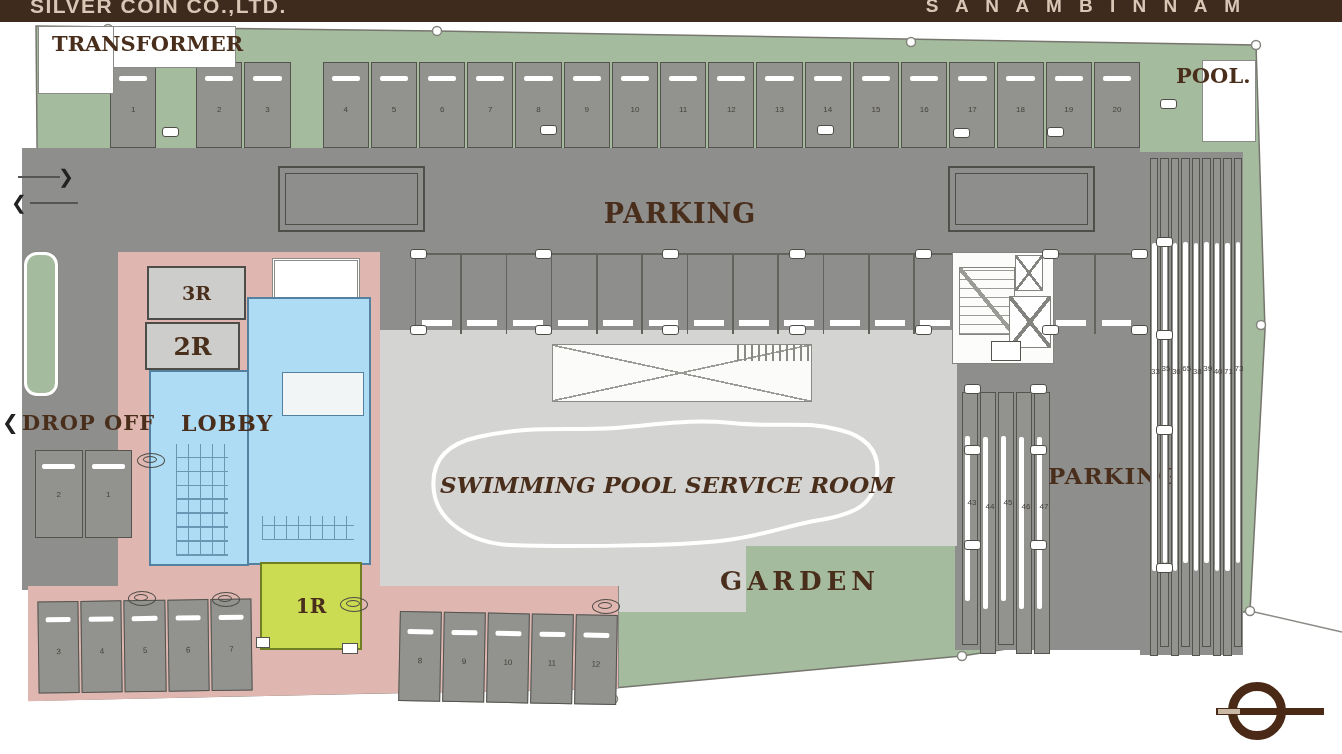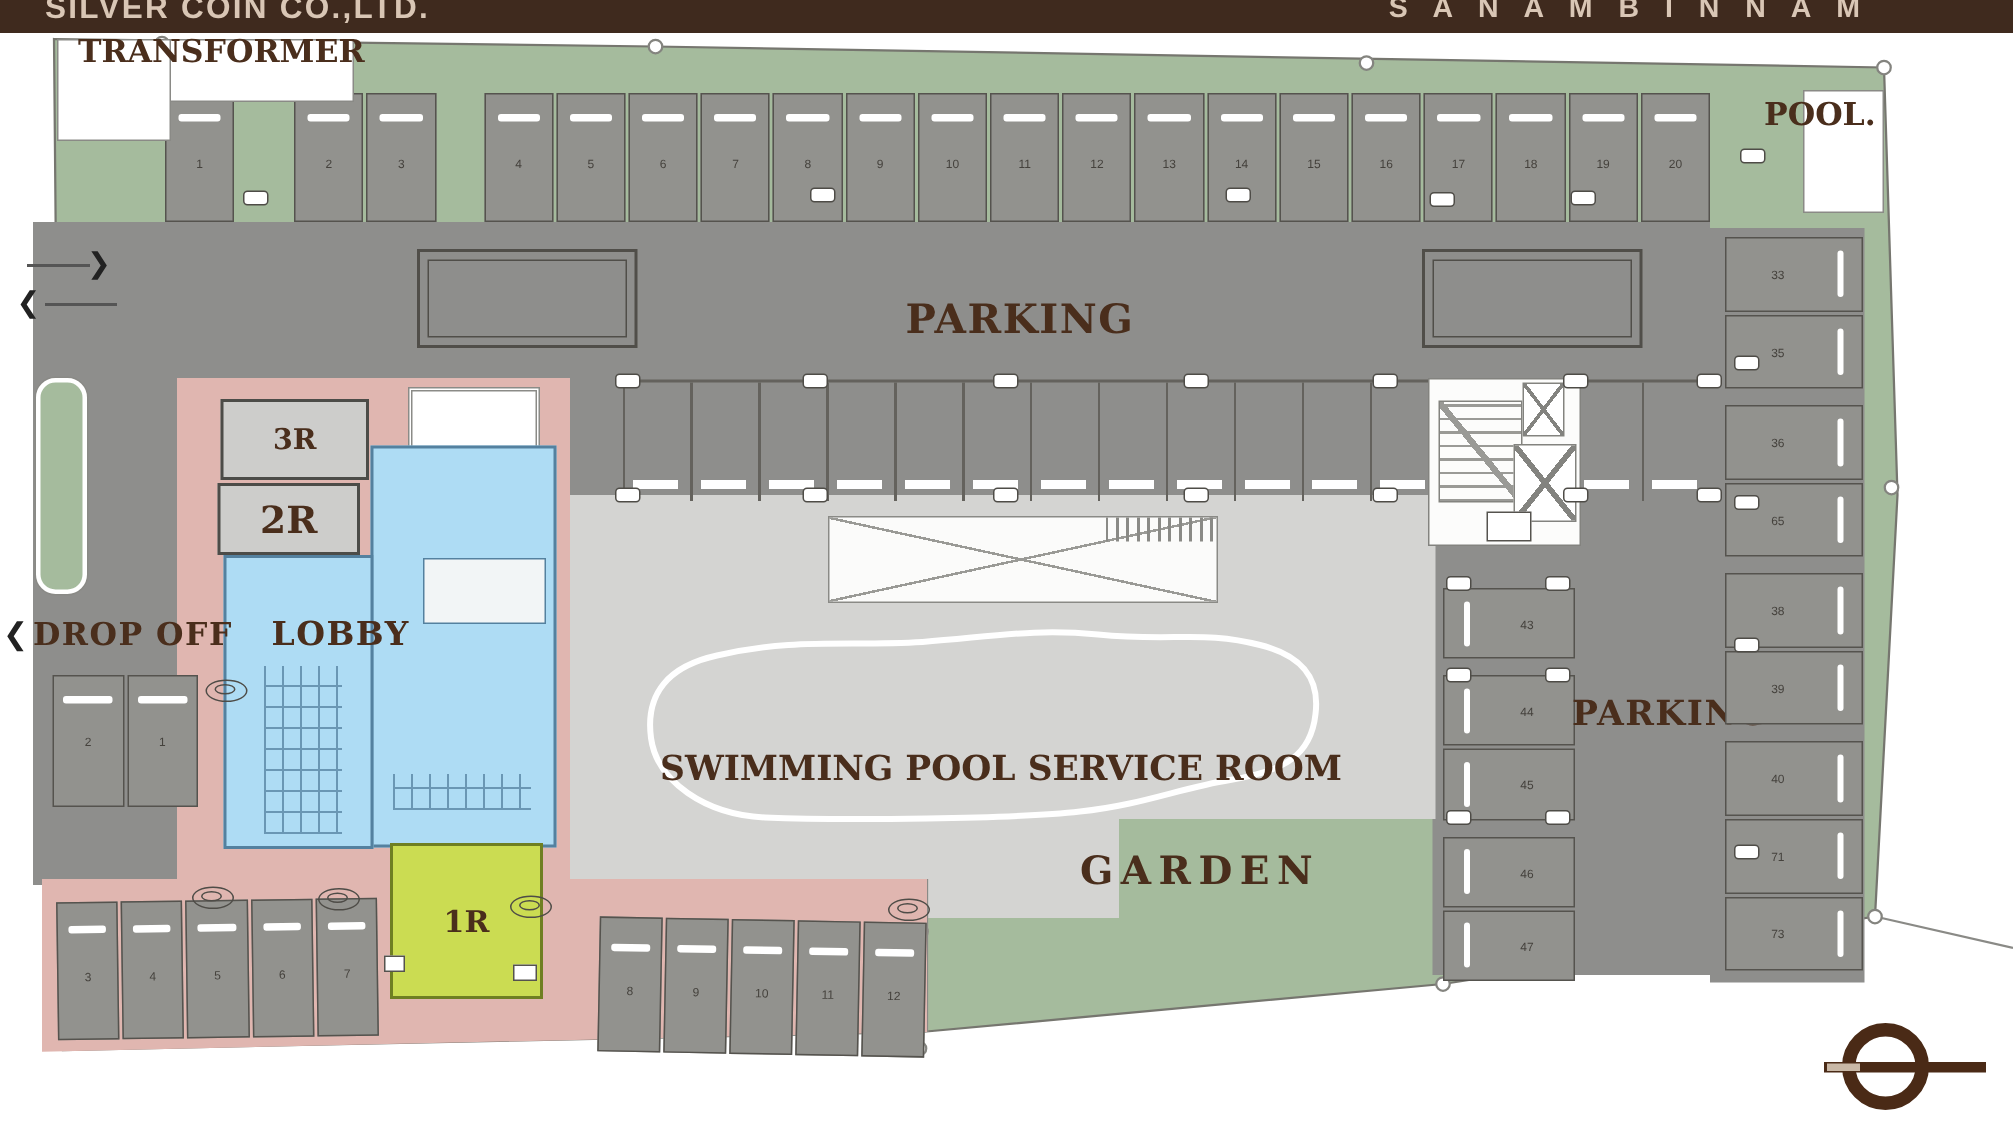--- a/index.html
+++ b/index.html
@@ -23,21 +23,21 @@
   
   .stall{position:relative;flex:1 1 0;background:#92928E;border:1.5px solid #55534E;box-sizing:border-box;}
   .stall .dash{position:absolute;background:#fff;border-radius:2px;}
   .stall .num{position:absolute;font-size:8px;color:#45423D;font-family:"Liberation Sans",sans-serif;}
   .row-h{position:absolute;display:flex;gap:2px;}
   .row-h .stall .dash{left:18%;right:18%;top:13px;height:5px;}
   .row-h .stall .num{top:50%;left:0;right:0;text-align:center;}
   #top-row .stall:nth-child(1){margin-right:38px;}
   #top-row .stall:nth-child(3){margin-right:30px;}
   #bl-row .stall .dash{top:15px;} #bm-row .stall .dash{top:17px;}
-  .col-v{position:absolute;display:flex;flex-direction:column;gap:2px;}
+  .col-v{position:absolute;display:flex;flex-direction:row;gap:2px;}
   .col-v .stall .dash{width:4.5px;top:17%;bottom:17%;}
   #right-col .stall .dash{right:13%;}
   #right-col .stall .num{left:0;right:24%;top:42%;text-align:center;}
   #right-col .stall:nth-child(2),#right-col .stall:nth-child(4),
   #right-col .stall:nth-child(6),#right-col .stall:nth-child(9){margin-bottom:9px;}
   #inner-col .stall .dash{left:15%;}
   #inner-col .stall .num{left:28%;right:0;top:42%;text-align:center;}
   #inner-col .stall:nth-child(1),#inner-col .stall:nth-child(3){margin-bottom:9px;}
   #drop-stalls .stall .dash{left:14%;right:14%;bottom:9px;height:5px;}
   #drop-stalls .stall .num{top:45%;left:0;right:0;text-align:center;}
@@ -63,21 +63,21 @@
       linear-gradient(to bottom right,transparent 49%,#9A9A96 49% 50.5%,transparent 50.5%);}
   #ramp:after{content:"";position:absolute;right:0;top:0;width:74px;height:16px;
     background-image:repeating-linear-gradient(90deg,#8A8A86 0 2px,transparent 2px 7px);}
   
   .room-gray{position:absolute;background:#CDCDCB;border:2px solid #4C4C48;box-sizing:border-box;
     display:flex;align-items:center;justify-content:center;}
   .blue{position:absolute;background:var(--building-blue);border:2px solid #54819F;box-sizing:border-box;}
   .grid-furniture{position:absolute;opacity:.75;
     background-image:repeating-linear-gradient(0deg,#54819F 0 1.5px,transparent 1.5px 14px),
       repeating-linear-gradient(90deg,#54819F 0 1.5px,transparent 1.5px 12px);}
-  #room-1r{position:absolute;left:260px;top:562px;width:102px;height:104px;background:var(--room-lime);
+  #room-1r{position:absolute;left:260px;top:562px;width:102px;height:88px;background:var(--room-lime);
     border:2.5px solid #6F7F22;box-sizing:border-box;display:flex;align-items:center;justify-content:center;}
   .hatchbox{position:absolute;background:#fff;border:3px double #8B8B87;box-sizing:border-box;}
   .whitebox{position:absolute;background:#fff;border:1px solid #55534E;box-sizing:border-box;}
   
   .pill{position:absolute;width:15px;height:8px;background:#fff;border:1px solid #4E4C47;border-radius:3px;}
   .oval{position:absolute;width:26px;height:13px;border:1.5px solid #4E4C47;border-radius:50%;background:transparent;}
   .oval:after{content:"";position:absolute;left:5px;top:2px;width:12px;height:5px;border:1px solid #4E4C47;border-radius:50%;}
   .sq{position:absolute;background:#fff;border:1px solid #55534E;box-sizing:border-box;}
   .median{position:absolute;left:24px;top:252px;width:28px;height:138px;background:var(--site-green);
     border:3px solid #fff;border-radius:13px;box-shadow:0 0 0 1px #8a8a86;}
@@ -212,21 +212,21 @@
     <div class="fronts"></div>
   </div>
 
   <div id="ramp"></div>
 
   <svg class="layer" width="1342" height="754">
     <path d="M434,492 C430,462 446,444 478,437 C530,425 565,431 615,428 C665,424 690,419 732,423
              C782,428 802,420 840,430 C868,437 880,452 877,476 C874,504 856,514 820,520
              C788,525 760,537 720,541 C678,546 560,547 510,545 C470,543 438,521 434,492 Z" fill="none" stroke="#fff" stroke-width="4"></path>
   </svg>
-  <div class="lbl" style="left:440px;top:499px;width:420px;text-align:center;font-size:23px;">SWIMMING POOL SERVICE ROOM</div>
+  <div class="lbl" style="left:440px;top:471px;width:420px;text-align:center;font-size:23px;font-style:italic;">SWIMMING POOL SERVICE ROOM</div>
 
   <div id="core">
     <div id="stair"></div>
     <div class="xbox" style="left:62px;top:2px;width:28px;height:36px;"></div>
     <div class="xbox" style="left:56px;top:43px;width:42px;height:52px;"></div>
     <div class="whitebox" style="left:38px;top:88px;width:30px;height:20px;"></div>
   </div>
 
   <div id="inner-col" class="col-v" style="left:962px;top:392px;width:88px;height:262px;">
       <div class="stall">
@@ -371,21 +371,21 @@
       <div class="stall">
       <span class="dash"></span>
       <span class="num">12</span>
     </div>
     </div>
 
   <div class="lbl" style="left:700px;top:566px;width:200px;text-align:center;font-size:26px;letter-spacing:5px;">GARDEN</div>
 
   <div class="abs" style="left:38px;top:26px;width:196px;height:40px;background:#fff;border:1px solid #8a8a86;"></div>
   <div class="abs" style="left:38px;top:26px;width:74px;height:66px;background:#fff;border:1px solid #8a8a86;"></div>
-  <div class="lbl" style="left:52px;top:21px;font-size:21px;">TRANSFORMER</div>
+  <div class="lbl" style="left:52px;top:31px;font-size:21px;">TRANSFORMER</div>
   <div class="abs" style="left:1202px;top:60px;width:52px;height:80px;background:#fff;border:1px solid #8a8a86;"></div>
   <div class="lbl" style="left:1176px;top:63px;font-size:21px;">POOL.</div>
 
   <div id="compass-ring"></div>
   <div id="compass-bar"></div>
 
   <div id="topbar">
     <span class="company">SILVER COIN CO.,LTD.</span>
     <span class="project">S A N A M B I N N A M</span>
   </div>

